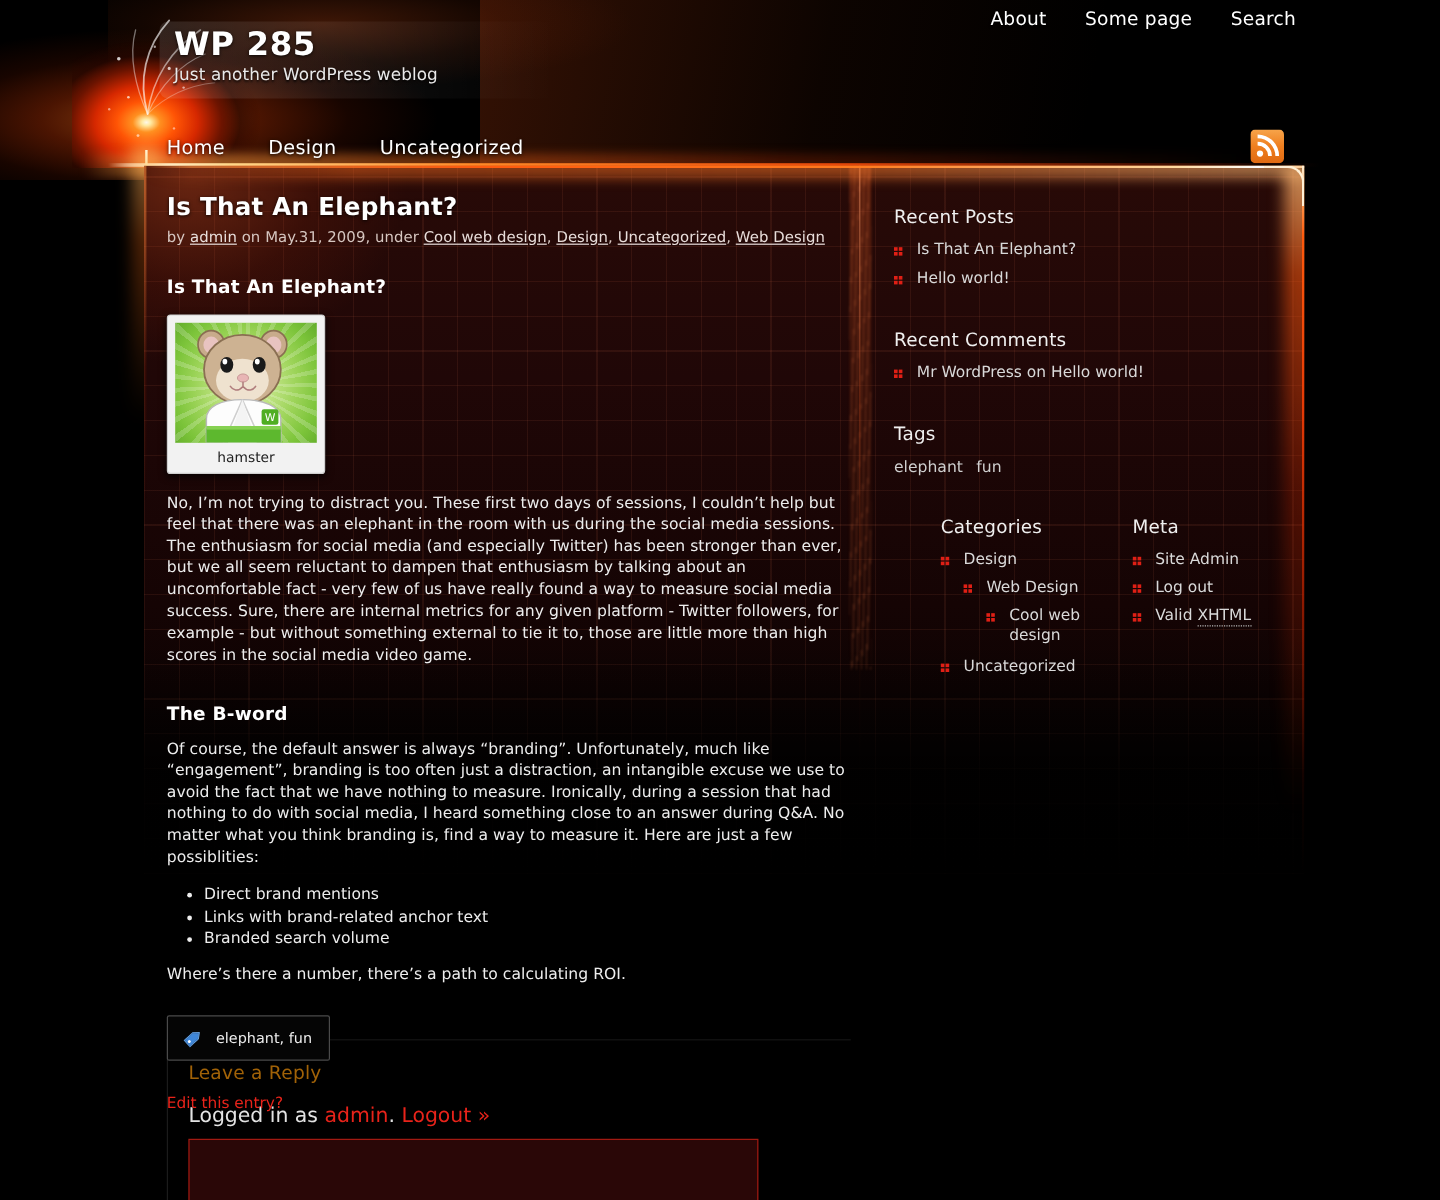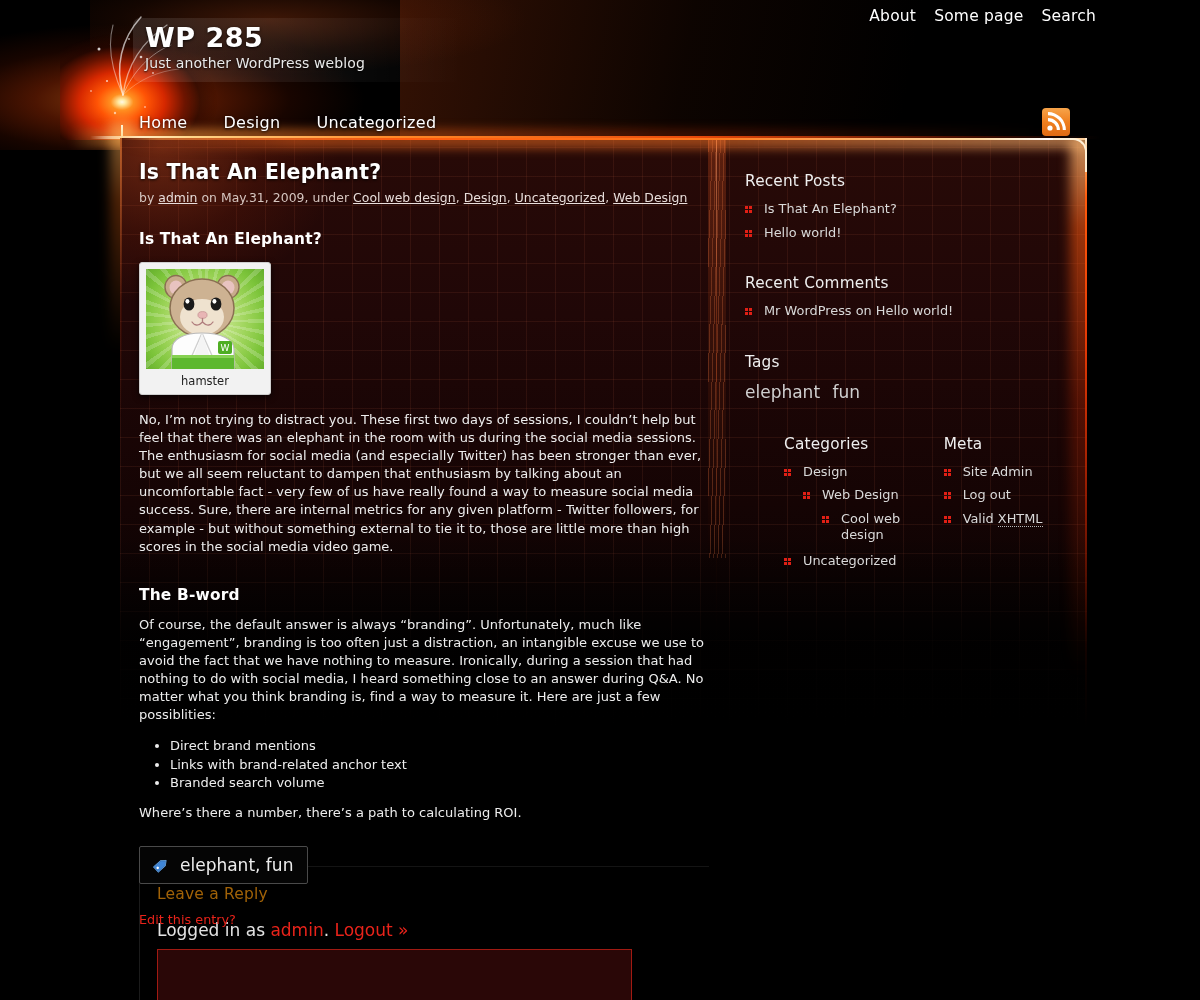--- a/index.html
+++ b/index.html
@@ -82,21 +82,21 @@
     text-shadow: 0 1px 3px rgba(0,0,0,0.8);
     line-height: 1.05;
   }
   #site-tagline {
     font-size: 14px; color:#e9e9e9; margin-top:3px; letter-spacing:0.1px;
     text-shadow: 0 1px 2px rgba(0,0,0,0.85);
   }
 
   
   #pages-nav {
-    position:absolute; right:88px; top:7px; display:flex; gap:18px;align-items:center;
+    position:absolute; right:104px; top:7px; display:flex; gap:32px;align-items:center;
   }
   #pages-nav a {
     color:#fff; text-decoration:none; font-size:15.5px; letter-spacing:0.2px;
     text-shadow: 0 1px 2px rgba(0,0,0,0.9);
   }
 
   
   #main-nav {
     position:absolute; left:139px; top:113px; display:flex; gap:36px; z-index:6;
   }
@@ -220,21 +220,21 @@
   .post-p { font-size: 13px; line-height: 18.1px; color:#ededed; margin-top:12px; letter-spacing:0.02px; }
   .post-p.first { margin-top:16px; }
   .post-ul { margin-top:13px; padding-left:31px; }
   .post-ul li { font-size:13px; line-height:18.2px; color:#ededed; margin-bottom:0px; }
 
   #tag-box {
     margin-top:24px; display:inline-flex; align-items:center; gap:9px;
     border:1px solid #4a4a4a; border-radius:2px; padding:8px 14px 8px 11px;
     background:#050505;
   }
-  #tag-box .tag-label { font-size:17px; color:#ededed; }
+  #tag-box .tag-label { font-size:12px; color:#ededed; }
   .tag-icon { width:20px; height:20px; position:relative; }
 
   #edit-link { display:block; margin-top:28px; font-size:12.8px; color:#e8231a; text-decoration:none; }
 
   
   #respond {
     position:absolute; left:139px; top:866px; width:570px;
     border-left:1px solid #1b1b1b; border-top:1px solid #141414;
     padding:18px 0 0 17px;
   }
@@ -256,21 +256,21 @@
   .bullet {
     position:absolute; left:0; top:5px; width:7px; height:7px;
     background:
       linear-gradient(#e01f15,#e01f15) 0 0/3px 3px no-repeat,
       linear-gradient(#e01f15,#e01f15) 4px 0/3px 3px no-repeat,
       linear-gradient(#e01f15,#e01f15) 0 4px/3px 3px no-repeat,
       linear-gradient(#e01f15,#e01f15) 4px 4px/3px 3px no-repeat;
   }
   .sb-block { margin-bottom:24px; }
   .sb-block.gap-big { margin-top:33px; }
-  .tags-line { margin-top:11px; font-size:17px; color:#cfcfcf; }
+  .tags-line { margin-top:11px; font-size:13px; color:#cfcfcf; }
   .tags-line a { color:#cfcfcf; text-decoration:none; margin-right:7px; }
   .sb-cols { display:flex; gap:0;margin-left:39px; }
   .sb-col-cat { width:180px; }
   .sb-col-meta { width:165px; }
   .sub1 { margin-left:19px; }
   .sub2 { margin-left:38px; }
   .abbr-x { border-bottom:1px dotted #b8b8b8; }
 
   
   #rss-btn { position:absolute; left:1042px; top:108px; width:28px; height:28px; z-index:8; }

